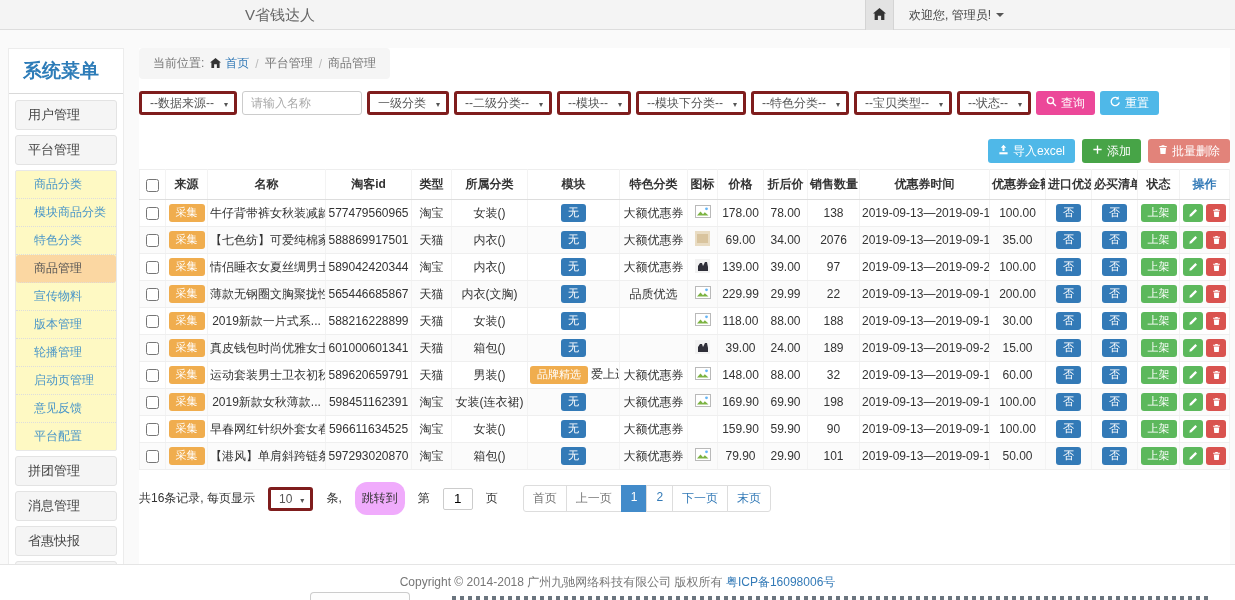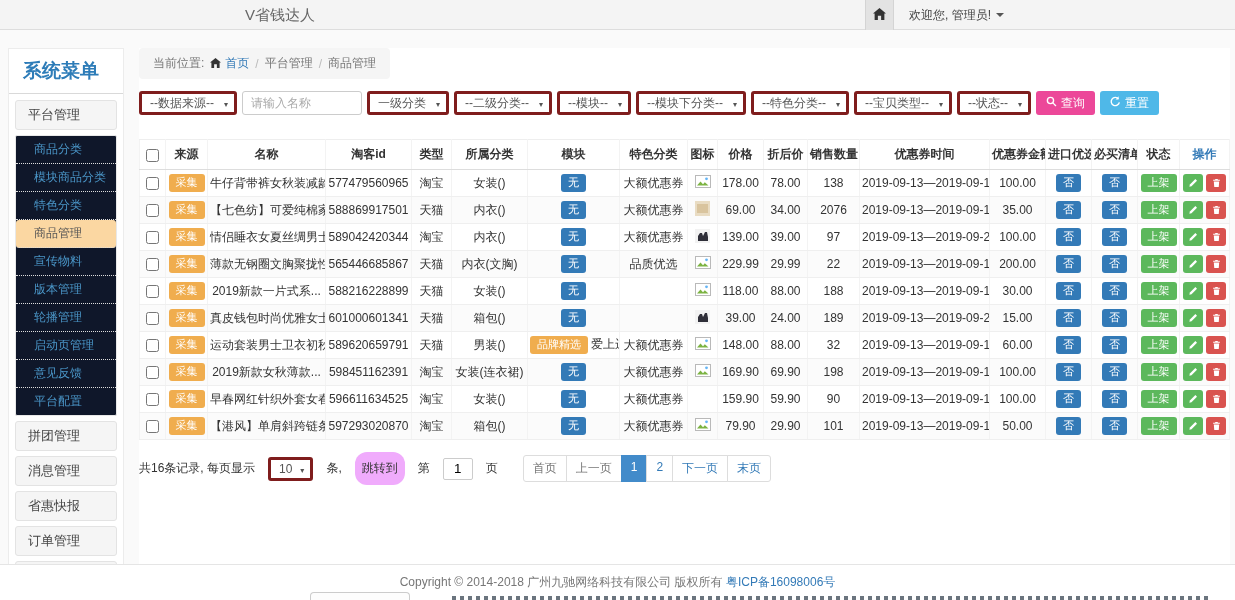--- a/index.html
+++ b/index.html
@@ -13,21 +13,21 @@
   .home-btn{width:29px;height:30px;background:#e3e3e3;border-left:1px solid #d4d4d4;border-right:1px solid #d4d4d4;
             display:flex;align-items:center;justify-content:center;cursor:pointer;}
   .welcome{margin-left:15px;color:#444;display:flex;align-items:center;gap:5px;cursor:pointer;}
   .caret{width:0;height:0;border-left:4px solid transparent;border-right:4px solid transparent;border-top:4px solid #555;}
   
   .wrapper{display:flex;align-items:flex-start;padding:18px 10px 0 8px;}
   
   .sidebar{width:182px;background:#fff;border:1px solid #ececec;padding-bottom:0;}
   .side-title{color:#2d7cb8;font-weight:bold;font-size:19px;padding:9px 10px 9px 14px;border-bottom:1px solid #d9d9d9;margin-bottom:6px;}
   .side-item{background:#f5f5f5;border:1px solid #e3e3e3;border-radius:3px;margin:0 6px 5px;padding:5px 12px;color:#444;font-size:13px;cursor:pointer;white-space:nowrap;overflow:hidden;}
-  .sub-group{border:1px solid #e8e8e8;border-radius:2px;margin:0 6px 5px;background:#0f172a;}
+  .sub-group{border:1px solid #e8e8e8;border-radius:2px;margin:0 6px 5px;background:#fef9c3;}
   .side-sub{padding:5px 10px 5px 18px;color:#4a96c8;border-bottom:1px dotted #ddd;cursor:pointer;white-space:nowrap;overflow:hidden;}
   .side-sub:last-child{border-bottom:none;}
   .side-sub.active{background:#fbd7a2;border-radius:3px;color:#555;}
   
   .main{flex:1;margin-left:15px;background:#fff;min-height:516px;}
   .breadcrumb{display:inline-flex;align-items:center;gap:6px;background:#f5f5f5;border-radius:4px;padding:7px 14px;color:#777;margin-bottom:9px;}
   .bc-home{color:#337ab7;cursor:pointer;display:inline-flex;align-items:center;gap:4px;}
   .bc-sep{color:#bbb;}
   
   .filters{display:flex;align-items:center;gap:5px;margin:3px 0 24px;flex-wrap:nowrap;}
@@ -94,20 +94,21 @@
       <span>欢迎您, 管理员!</span>
       <span class="caret"></span>
     </div>
   </div>
 </div>
 
 <div class="wrapper">
   <aside class="sidebar">
     <div class="side-title">系统菜单</div>
     <nav id="side-nav">
+        <div class="side-item">用户管理</div>
         <div class="side-item">平台管理</div>
         <div class="sub-group">
           <div class="side-sub">商品分类</div>
           <div class="side-sub">模块商品分类</div>
           <div class="side-sub">特色分类</div>
           <div class="side-sub active">商品管理</div>
           <div class="side-sub">宣传物料</div>
           <div class="side-sub">版本管理</div>
           <div class="side-sub">轮播管理</div>
           <div class="side-sub">启动页管理</div>
@@ -172,20 +173,41 @@
       </button>
       <button class="btn btn-info">
         <span><svg width="11" height="11" viewBox="0 0 16 16">
               <path d="M13.6 9.4A6 6 0 1 1 12.2 4" fill="none" stroke="#fff" stroke-width="2"></path>
               <path d="M12.5 0.5v4.5H8z" fill="#fff"></path>
             </svg></span>
         <span>重置</span>
       </button>
     </div>
 
+    <div class="actions">
+      <button class="btn btn-info">
+        <span><svg width="11" height="11" viewBox="0 0 16 16">
+              <path d="M8 1l4 4.5H9.5V10h-3V5.5H4z" fill="#fff"></path>
+              <path d="M2 12h12v3H2z" fill="#fff"></path>
+            </svg></span>
+        <span>导入excel</span>
+      </button>
+      <button class="btn btn-green">
+        <span><svg width="11" height="11" viewBox="0 0 16 16">
+              <path d="M7 2h2v5h5v2H9v5H7V9H2V7h5z" fill="#fff"></path>
+            </svg></span>
+        <span>添加</span>
+      </button>
+      <button class="btn btn-red">
+        <span><svg width="10" height="11" viewBox="0 0 16 16">
+              <path fill="#fff" d="M6 1h4l.6 1.2H14v2H2v-2h3.4zM3.2 5.5h9.6L12 15H4z"></path>
+            </svg></span>
+        <span>批量删除</span>
+      </button>
+    </div>
 
     <table>
       <colgroup id="cols">
           <col style="width: 26px;">
           <col style="width: 42px;">
           <col style="width: 118px;">
           <col style="width: 86px;">
           <col style="width: 40px;">
           <col style="width: 76px;">
           <col style="width: 92px;">

